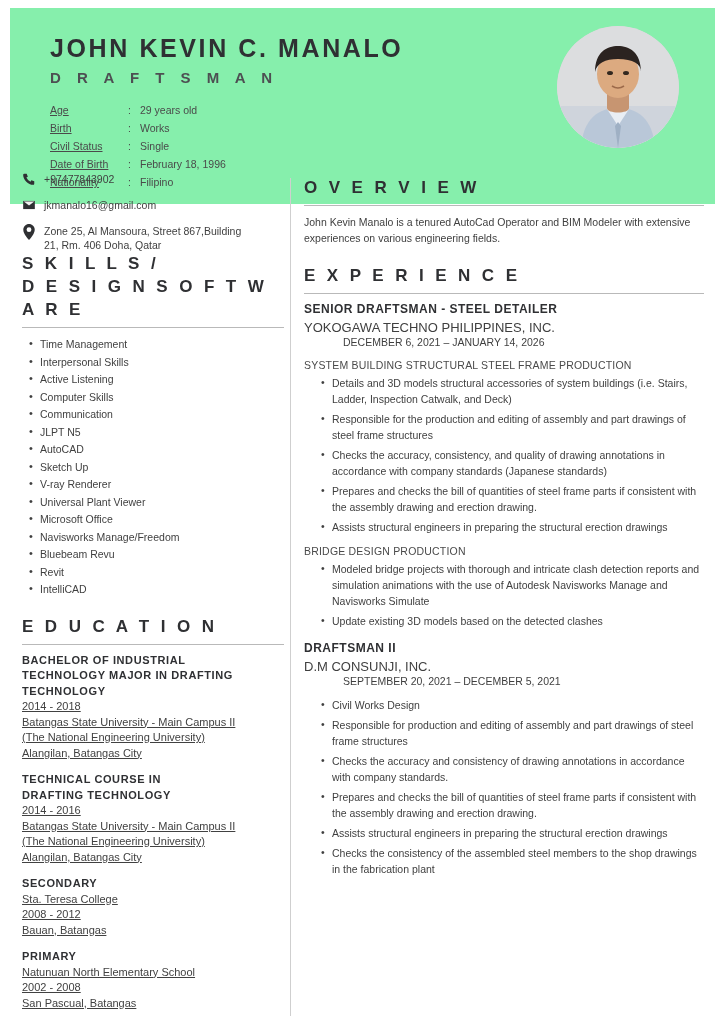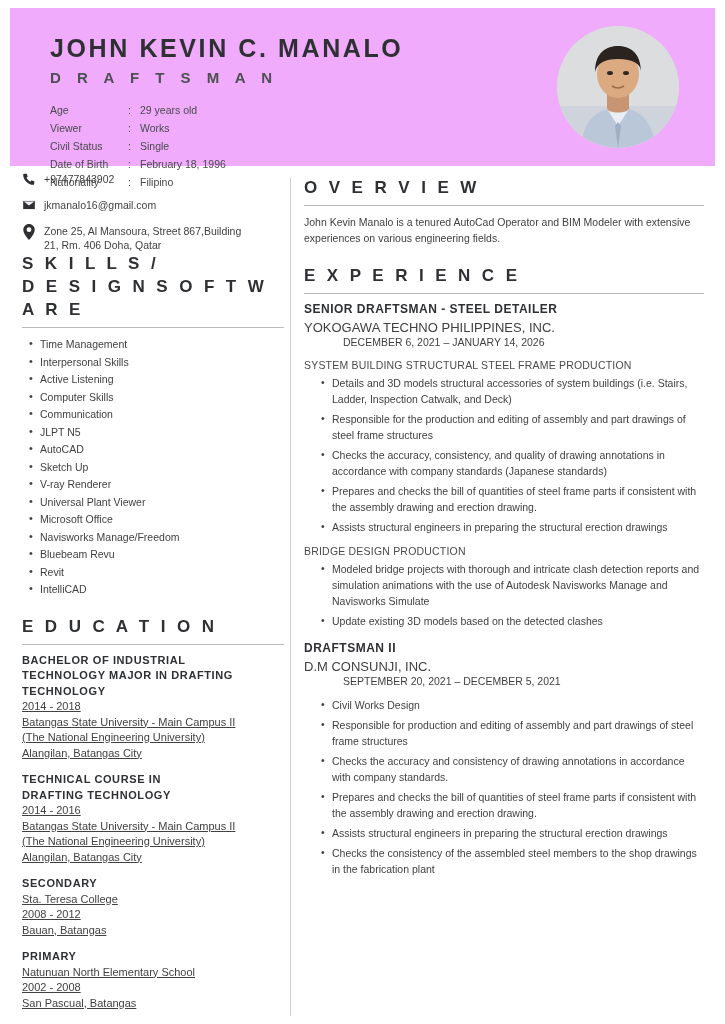--- a/index.html
+++ b/index.html
@@ -15,22 +15,22 @@
   .page {
     position: relative;
     width: 725px;
     height: 1024px;
     background: #fff;
     padding: 8px 10px 0 10px;
   }
 
   
   .header {
-    background: #f0abfc;
-    height: 158px;
+    background: #86efac;
+    height: 196px;
     position: relative;
     padding: 26px 0 0 40px;
   }
   .name {
     font-size: 25px;
     font-weight: bold;
     letter-spacing: 2.6px;
     color: #2f3033;
   }
   .role {
@@ -41,21 +41,21 @@
     margin-top: 6px;
   }
   .personal {
     margin-top: 16px;
     font-size: 10.5px;
     color: #4a4a4a;
     line-height: 16px;
   }
   .personal table { border-collapse: collapse; }
   .personal td { padding: 0 0 2px 0; font-size: 10.5px; color: #4a4a4a; }
-  .personal td.label { width: 78px; }
+  .personal td.label { width: 78px; text-decoration: underline; }
   .personal td.colon { width: 12px; }
 
   .photo {
     position: absolute;
     right: 36px;
     top: 18px;
     width: 122px;
     height: 122px;
     border-radius: 50%;
     overflow: hidden;
@@ -231,21 +231,21 @@
 
     <div class="personal">
       <table>
         <tbody id="personal-rows">
             <tr>
               <td class="label">Age</td>
               <td class="colon">:</td>
               <td class="value">29 years old</td>
             </tr>
             <tr>
-              <td class="label">Viewer</td>
+              <td class="label">Birth</td>
               <td class="colon">:</td>
               <td class="value">Works</td>
             </tr>
             <tr>
               <td class="label">Civil Status</td>
               <td class="colon">:</td>
               <td class="value">Single</td>
             </tr>
             <tr>
               <td class="label">Date of Birth</td>

